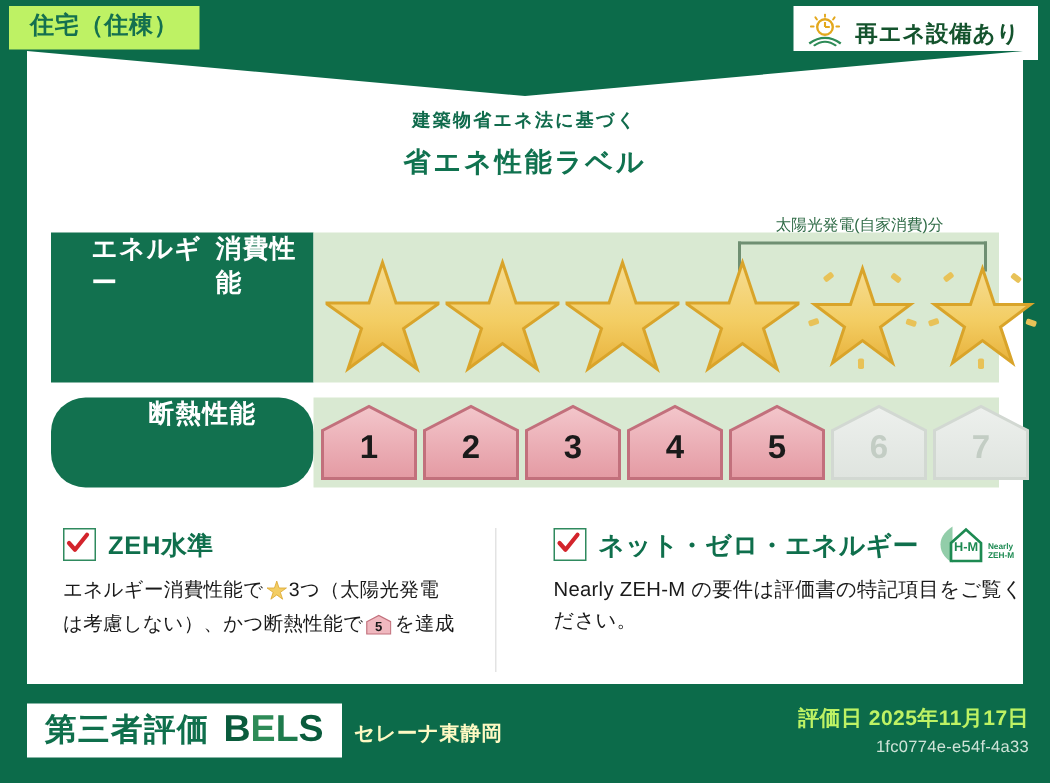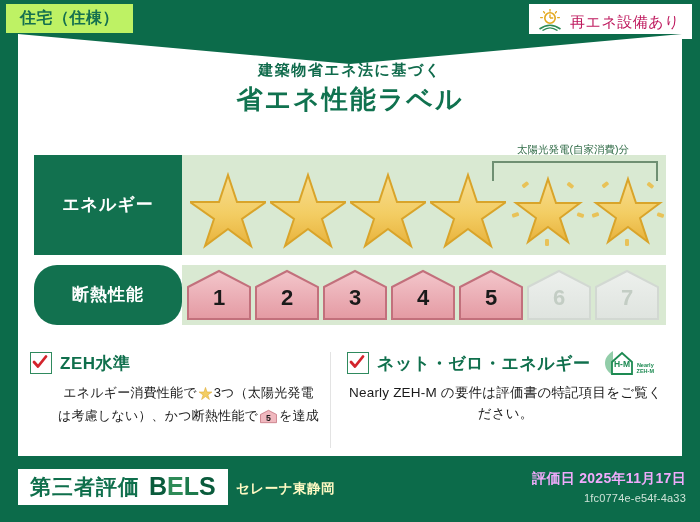--- a/index.html
+++ b/index.html
@@ -32,65 +32,66 @@
     line-height:1;
   }
   .renew-badge{
     position:absolute;right:8px;top:4px;
     background:#ffffff;
     padding:5px 12px 5px 8px;
     display:flex;align-items:center;gap:7px;
     line-height:1;
   }
   .renew-badge .rb-text{
-    color:#be185d;font-size:15px;font-weight:normal;letter-spacing:0.5px;
+    color:#14532d;font-size:15px;font-weight:bold;letter-spacing:0.5px;
   }
 
   
   .sheet{
     position:absolute;left:18px;top:34px;
     width:664px;height:422px;
     background:#ffffff;
   }
   .chevron{
     position:absolute;left:18px;top:34px;
     width:664px;height:30px;
     background:#0c6b4a;
     clip-path:polygon(0 0, 50% 100%, 100% 0, 100% 0, 50% 0);
   }
 
   .title-wrap{
     position:absolute;left:18px;top:62px;width:664px;
     text-align:center;
   }
   .sub-title{
-    color:#106b4c;font-size:15px;font-weight:bold;letter-spacing:1.5px;
-    margin:0;line-height:1.1;text-align:center;
+    color:#106b4c;font-size:12px;font-weight:bold;letter-spacing:1.5px;
+    margin:12px;line-height:1.1;text-align:center;
   }
   .main-title{
-    color:#10724f;font-size:26px;font-weight:bold;letter-spacing:2px;
-    margin:8px 0 0 0;line-height:1.1;font-family:Liberation Mono, monospace;
+    color:#10724f;font-size:18px;font-weight:bold;letter-spacing:2px;
+    margin:8px 0 0 0;line-height:1.1;
   }
 
   
   .perf-row{
     position:absolute;
     display:flex;align-items:stretch;
   }
   .row-energy{left:34px;top:155px;width:632px;height:100px;}
   .row-insul{left:34px;top:265px;width:632px;height:60px;}
 
   .row-label{
     width:148px;
     background:#12714f;
     color:#ffffff;
-    display:flex;flex-direction:column;align-items:center;justify-content:center;
+    display:flex;flex-direction:row;align-items:flex-start;justify-content:center;
     font-size:17px;font-weight:bold;letter-spacing:1px;
     line-height:1.35;
     flex:none;
+    padding-left:27px;
   }
   .row-label.small{font-size:17px;border-radius:23px;}
   .row-body{
     flex:1;
     background:#d9e9d2;
     position:relative;
   }
 
   
   .stars{
@@ -128,22 +129,22 @@
     position:absolute;left:0;right:0;top:18px;
     text-align:center;
     font-size:22px;font-weight:bold;
     color:#1a1a1a;
     line-height:1;
   }
   .house-cell.off .house-num{color:#c3cdc4;}
 
   
   .info-cols{
-    position:absolute;left:30px;top:350px;width:644px;height:100px;
-    display:flex;text-align:center;
+    position:absolute;left:42px;top:350px;width:644px;height:100px;
+    display:flex;gap:10px;
   }
   .info-col{width:317px;position:relative;}
   .info-head{
     display:flex;align-items:center;gap:8px;height:26px;margin-bottom:7px;
   }
   .chk{
     width:20px;height:20px;border:1.6px solid #2f8a5e;background:#fff;
     position:relative;flex:none;
   }
   .chk svg{position:absolute;left:1px;top:1px;}
@@ -180,21 +181,21 @@
   .bels-en .b1{color:#0a5b3c;}
   .bels-en .b2{color:#2e8b57;}
   .bels-en .b3{color:#1d7a4c;}
   .bels-en .b4{color:#0a5b3c;}
   .bels-name{
     position:absolute;left:236px;top:24px;
     color:#fef9c3;font-size:13.5px;font-weight:bold;letter-spacing:0.5px;
   }
   .eval-date{
     position:absolute;right:14px;top:14px;
-    color:#f0abfc;font-size:14px;font-weight:bold;text-align:left;letter-spacing:0.3px;
+    color:#bef264;font-size:14px;font-weight:bold;text-align:left;letter-spacing:0.3px;
   }
   .eval-id{
     position:absolute;right:14px;top:36px;
     color:#cfe3d8;font-size:11px;text-align:center;letter-spacing:0.2px;
     font-family:"Liberation Sans","DejaVu Sans",sans-serif;
   }
 </style>
 </head>
 <body>
 
@@ -229,20 +230,21 @@
   <div class="chevron"></div>
 
   <div class="title-wrap">
     <div class="sub-title">建築物省エネ法に基づく</div>
     <div class="main-title">省エネ性能ラベル</div>
   </div>
 
   <div class="perf-row row-energy">
     <div class="row-label">
       <span>エネルギー</span>
+      <span>消費性能</span>
     </div>
     <div class="row-body">
 
       <div class="solar-caption">太陽光発電(自家消費)分</div>
       <div class="solar-bracket"></div>
 
       <div class="stars">
 
         <div class="star-cell">
           <svg width="76" height="88" viewBox="0 0 76 88">

